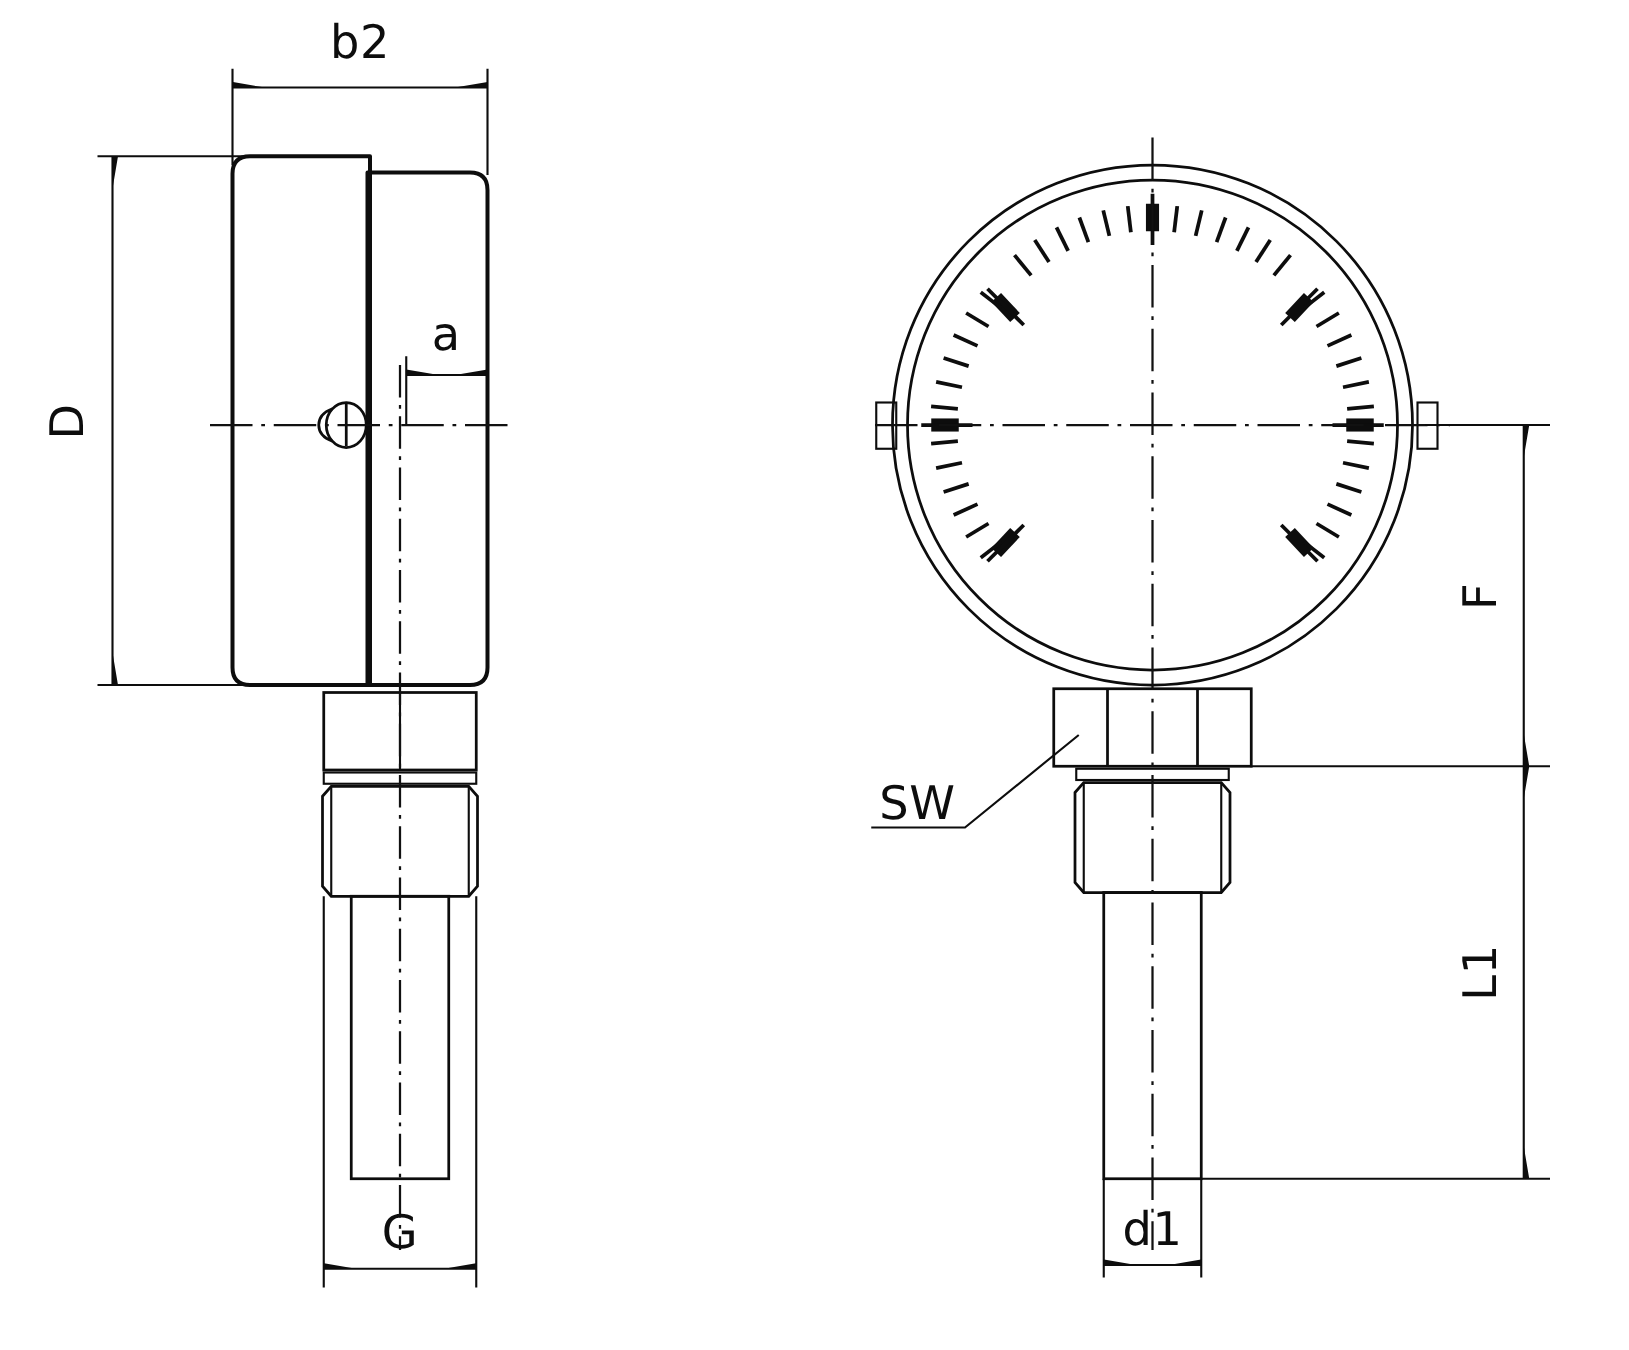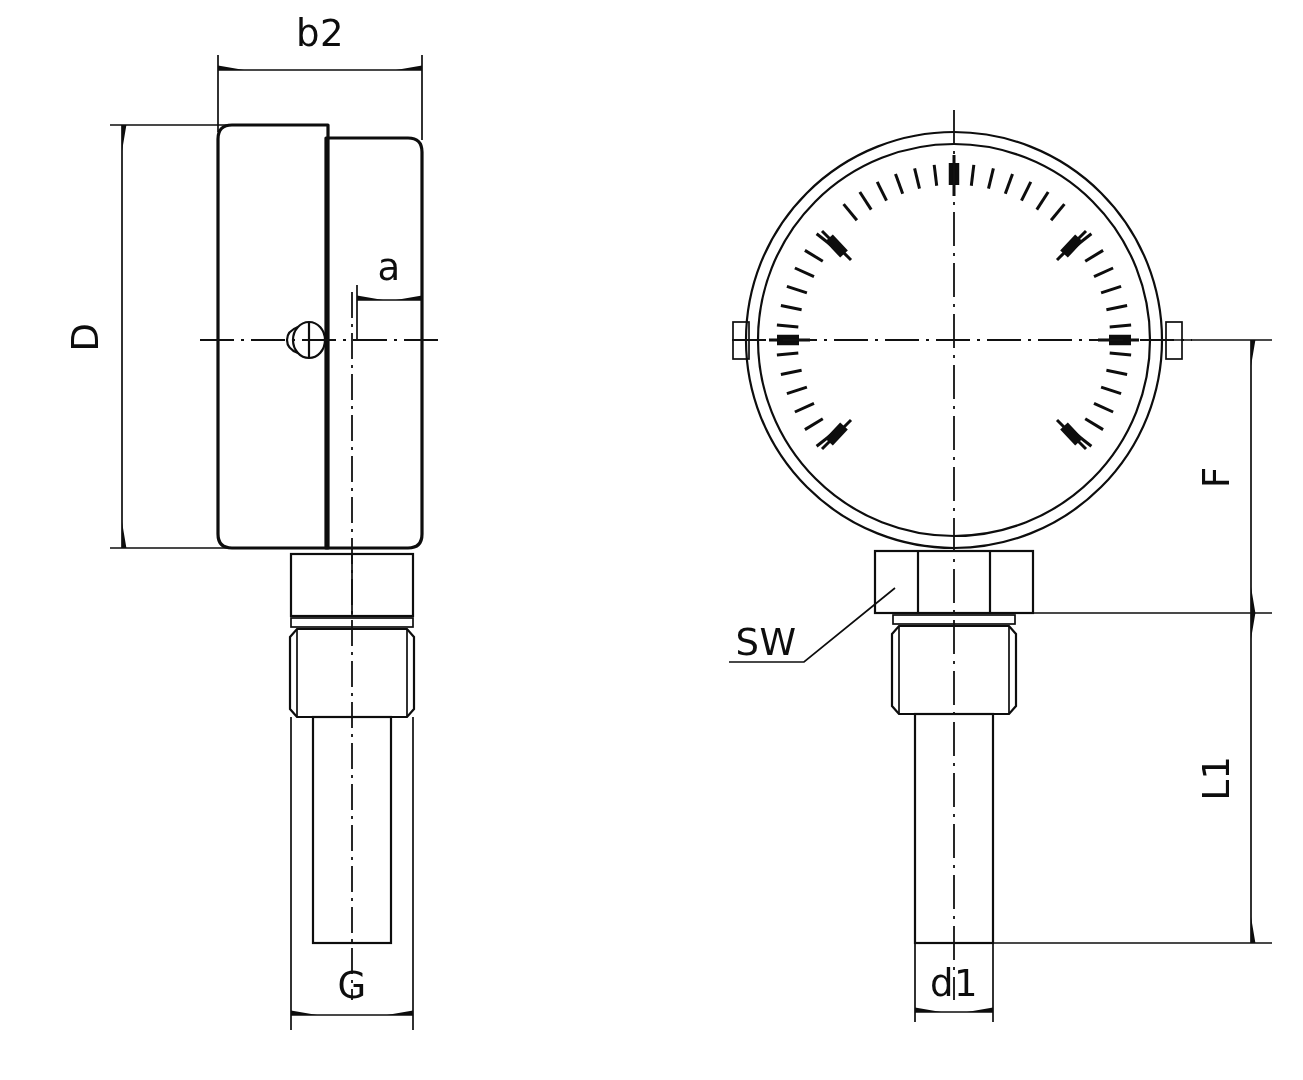--- a/index.html
+++ b/index.html
@@ -13,21 +13,20 @@
     height: 1080px;
     font-family: "DejaVu Sans", sans-serif;
     overflow: hidden;
     position: relative;
   }
   #drawing-root {
     position: absolute;
     top: 0; left: 0;
     width: 1087px;
     height: 1080px;
-    margin-left: 32px;
   }
   svg#tech-drawing {
     display: block;
     width: 1303px;
     height: 1080px;
     background: #ffffff;
   }
   .outline {
     fill: none;
     stroke: #0d0d0d;

